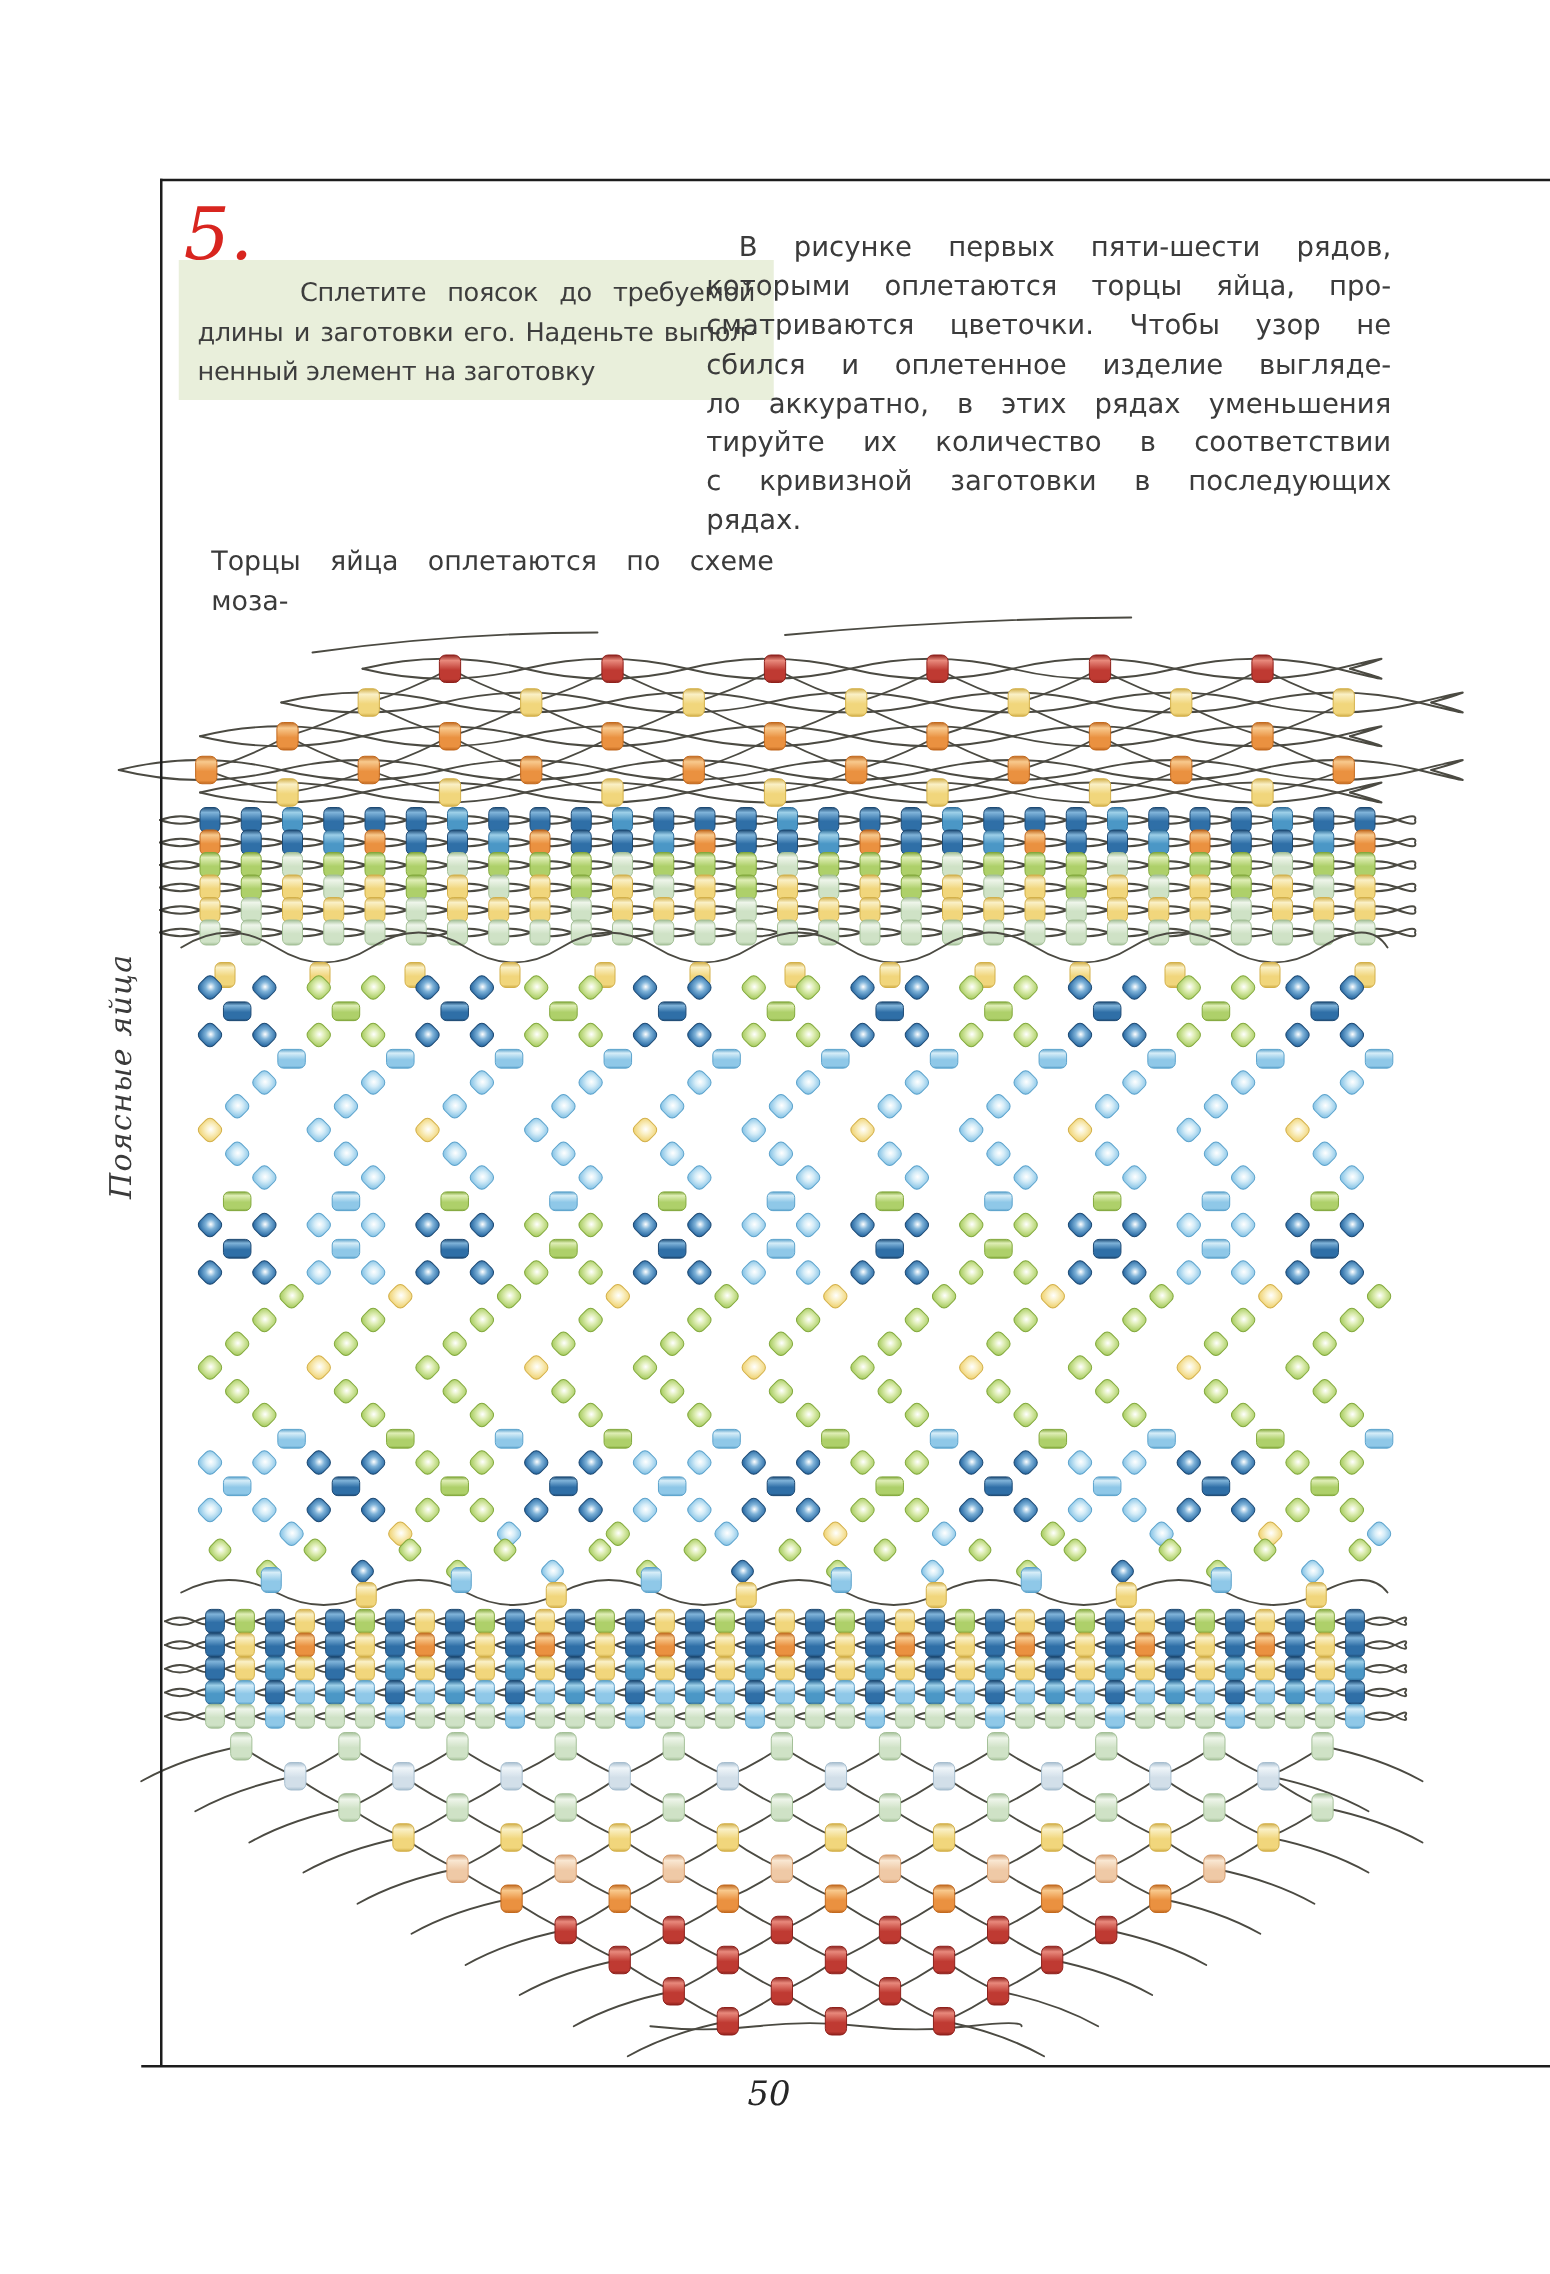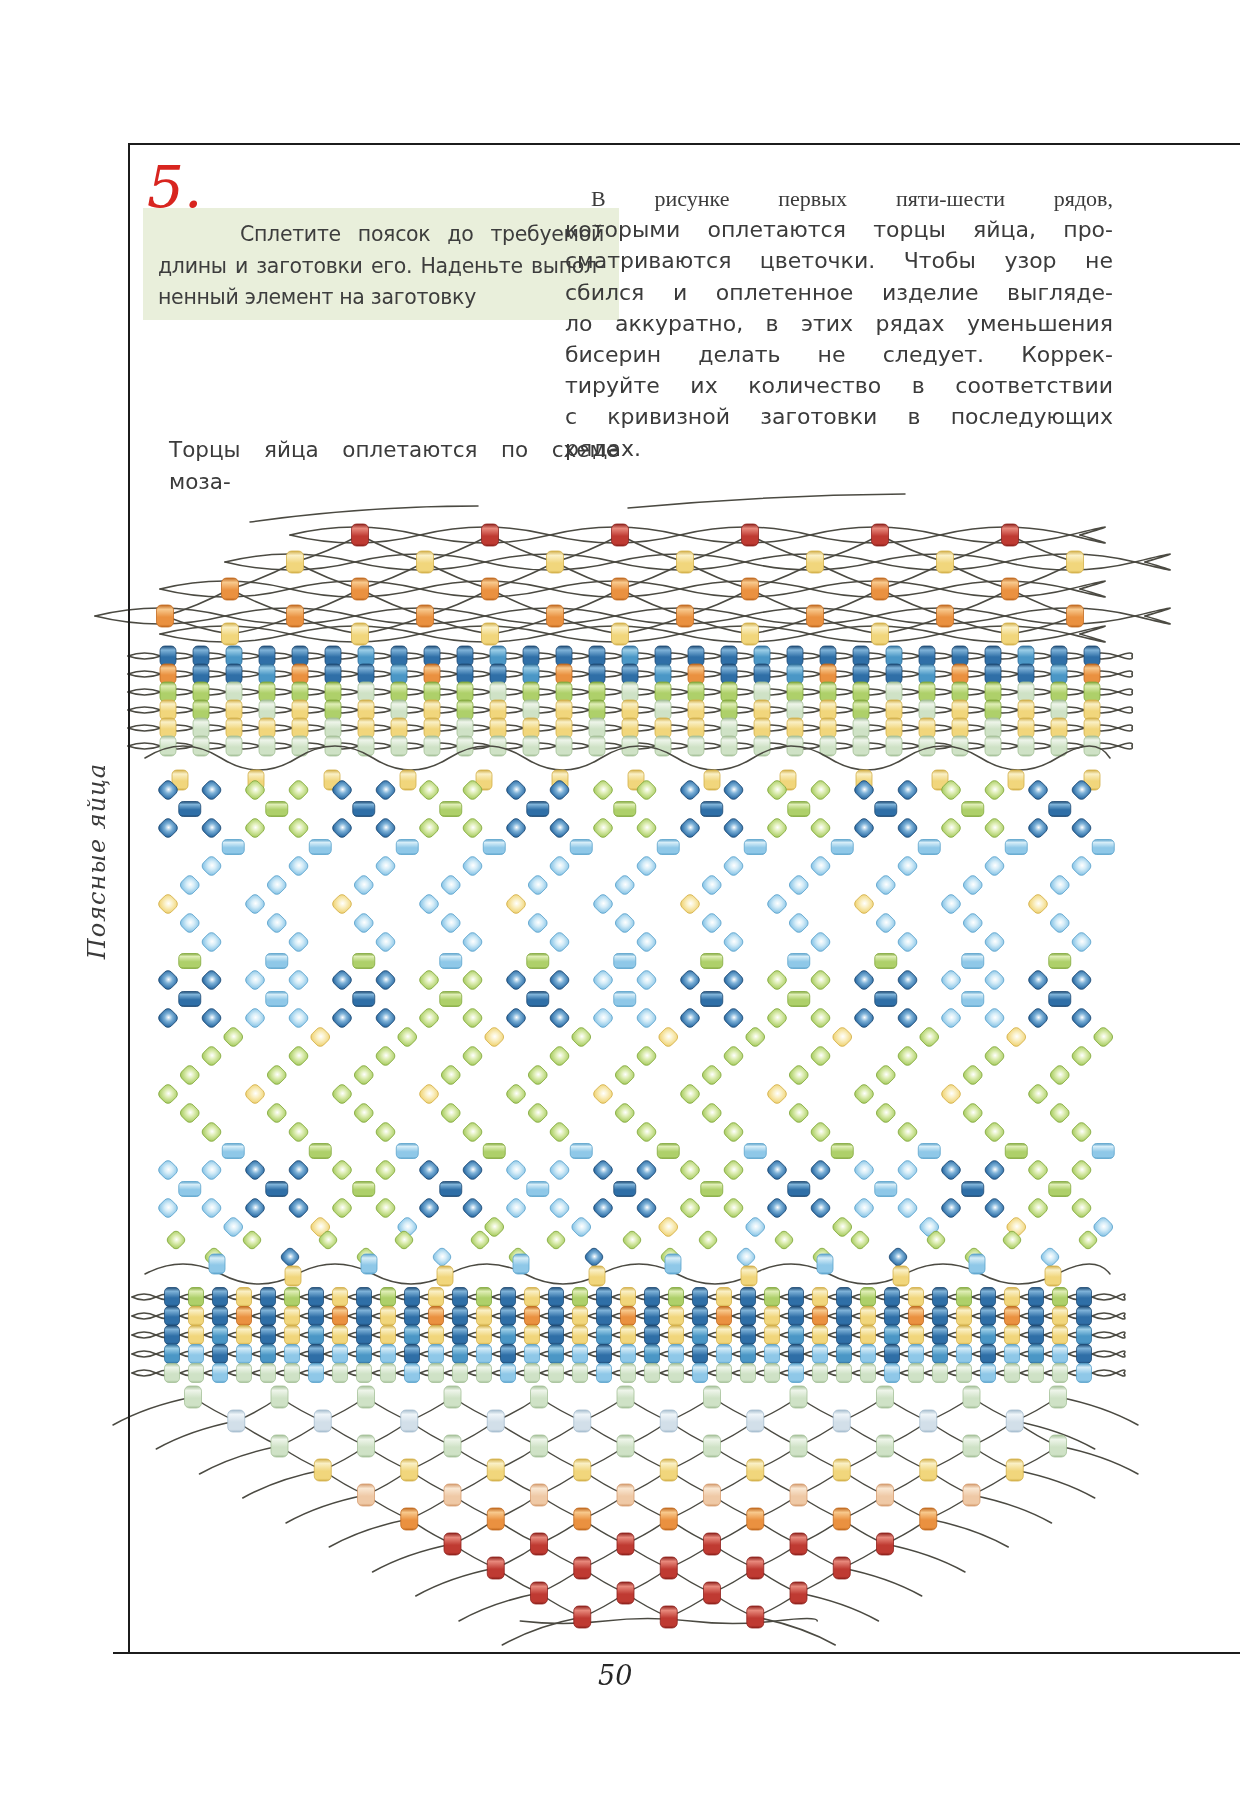--- a/index.html
+++ b/index.html
@@ -21,21 +21,21 @@
 
   .heading{position:absolute;left:141px;top:360px;margin:0;font-size:31px;font-weight:400;
            letter-spacing:-0.5px;color:#6f6f6f;white-space:nowrap;}
   .para{position:absolute;left:143px;top:405px;width:476px;font-size:21.5px;line-height:31.5px;margin-top:29px;}
   .para .l{text-align:justify;text-align-last:justify;}
   .para .l.first{padding-left:26px;}
   .para .l.last{text-align-last:left;}
 
   .rightcol{position:absolute;left:565px;top:183px;width:548px;font-size:22px;line-height:31.2px;}
   .rightcol .l{text-align:justify;text-align-last:justify;}
-  .rightcol .l.first{padding-left:26px;font-family:Liberation Serif, serif;}
+  .rightcol .l.first{padding-left:26px;}
   .rightcol .l.last{text-align-last:left;}
 
   .side-label{position:absolute;left:-68px;top:847px;width:330px;text-align:center;
               transform:rotate(-90deg);font-family:"DejaVu Serif",serif;font-style:italic;
               font-size:24px;letter-spacing:1px;color:#3a3a3a;}
   .page-number{position:absolute;left:598px;top:1660px;width:80px;text-align:left;
                font-family:"DejaVu Serif",serif;font-style:italic;font-size:27px;color:#262626;}
 </style>
 </head>
 <body>
@@ -1298,21 +1298,20 @@
   <div class="para">
     <div class="l first">Торцы яйца оплетаются по схеме моза-</div>
   </div>
 
   <div class="rightcol">
     <div class="l first">В рисунке первых пяти-шести рядов,</div>
     <div class="l">которыми оплетаются торцы яйца, про-</div>
     <div class="l">сматриваются цветочки. Чтобы узор не</div>
     <div class="l">сбился и оплетенное изделие выгляде-</div>
     <div class="l">ло аккуратно, в этих рядах уменьшения</div>
-    <div class="l">бисерин делать не следует. Коррек-</div>
     <div class="l">тируйте их количество в соответствии</div>
     <div class="l">с кривизной заготовки в последующих</div>
     <div class="l last">рядах.</div>
   </div>
 
   <div class="side-label">Поясные яйца</div>
   <div class="page-number">50</div>
 </div>
 
 </body></html>

